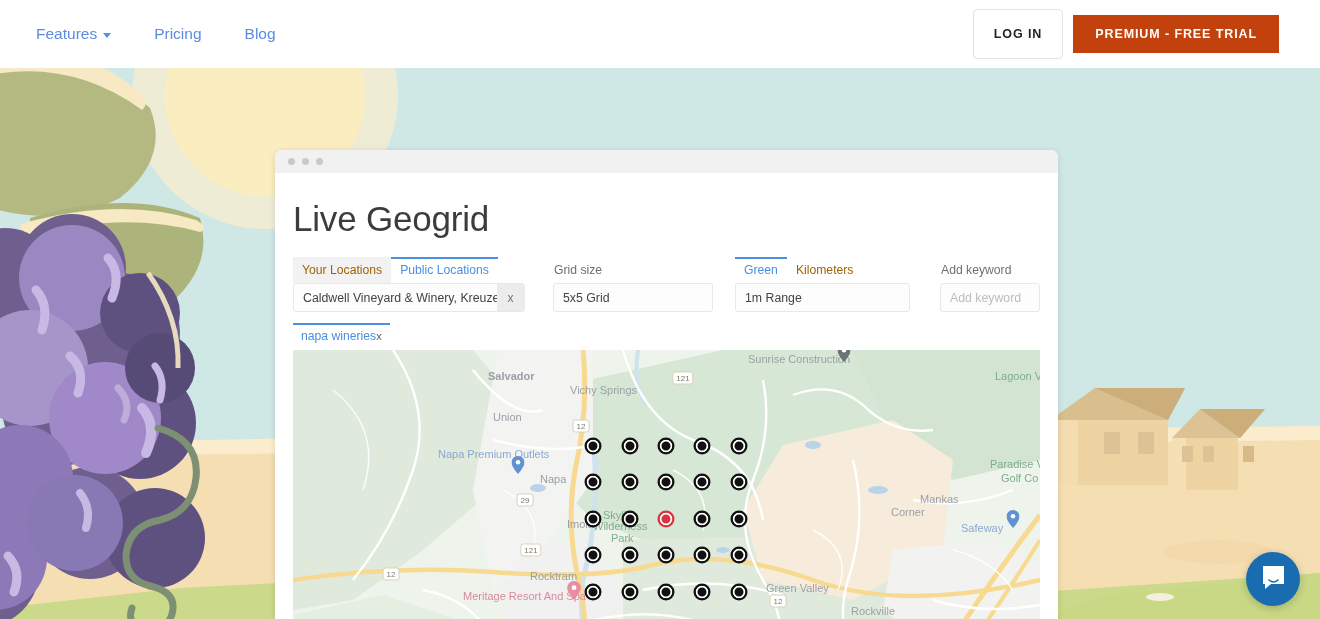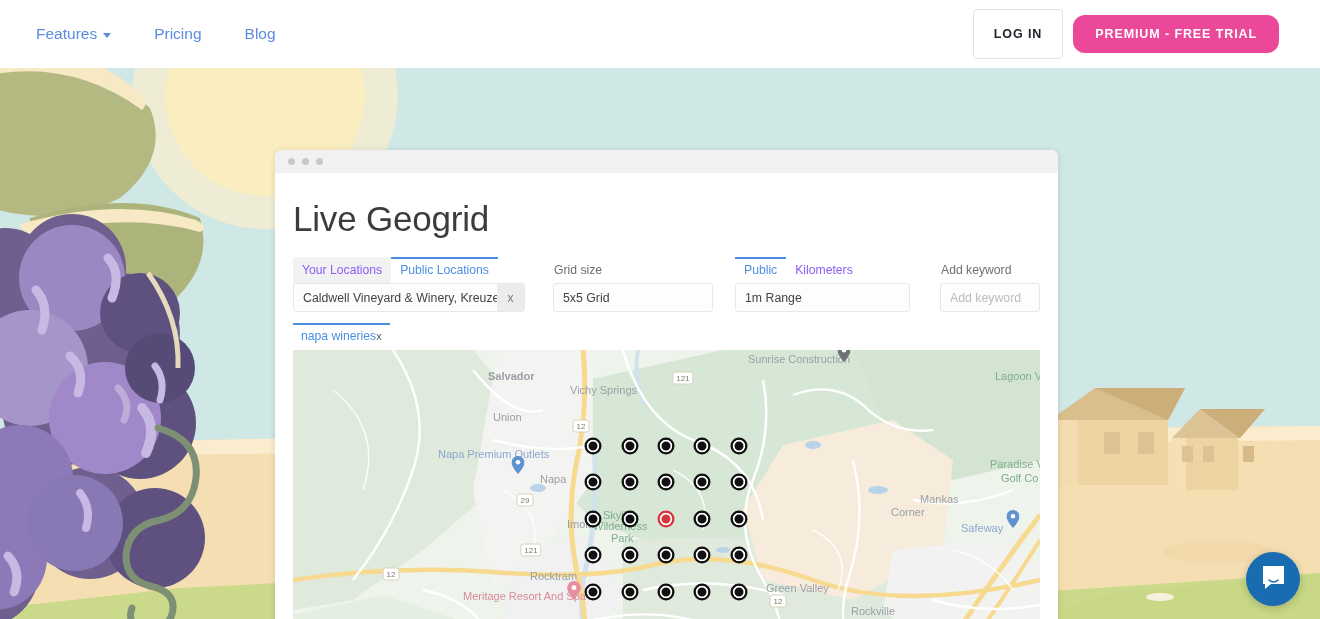--- a/index.html
+++ b/index.html
@@ -49,23 +49,23 @@
     display: flex; align-items: center; gap: 10px;
   }
   .btn-login {
     border: 1px solid #dfe3e8; background: #fff;
     color: #21252b; font-weight: bold; font-size: 12.5px;
     letter-spacing: 0.9px;
     padding: 17px 20px; border-radius: 4px;
     cursor: pointer; white-space: nowrap;
   }
   .btn-premium {
-    border: none; background: #ec4899; color: #fff;
+    border: none; background: #c2410c; color: #fff;
     font-weight: bold; font-size: 12.5px; letter-spacing: 0.9px;
-    padding: 12px 22px; border-radius: 12px;
+    padding: 12px 22px; border-radius: 0;
     cursor: pointer; white-space: nowrap;
   }
 
   
   .hero {
     position: absolute; top: 68px; left: 0;
     width: 1320px; height: 551px;
     overflow: hidden;
     background: #cfe7e5;
   }
@@ -100,21 +100,21 @@
     display: flex; align-items: flex-end;
     margin-top: 18px; gap: 0;
   }
   .ctl-loc { width: 232px; flex: 0 0 auto; }
   .ctl-grid { width: 160px; flex: 0 0 auto; margin-left: 28px; }
   .ctl-range { width: 175px; flex: 0 0 auto; margin-left: 22px; }
   .ctl-kw { width: 175px; flex: 1 1 auto; margin-left: 30px; }
 
   .tabrow { display: flex; align-items: flex-end; }
   .tab {
-    font-size: 12.2px; color: #8b5cf6;
+    font-size: 12.2px; color: #a16207;
     padding: 6px 9px 6px 9px;
     background: #f2f2f2;
     cursor: pointer; white-space: nowrap;
     border: none;
   }
   .tab.active {
     color: #4a8fe0; background: #ffffff;
     border-top: 2px solid #4a8fe0;
     padding-top: 4px;
   }
@@ -345,21 +345,21 @@
 
       <div class="ctl-grid">
         <span class="fld-label">Grid size</span>
         <div class="field">
           <span class="val">5x5 Grid</span>
         </div>
       </div>
 
       <div class="ctl-range">
         <div class="tabrow">
-          <button class="tab active">Public</button>
+          <button class="tab active">Green</button>
           <button class="tab plain">Kilometers</button>
         </div>
         <div class="field">
           <span class="val">1m Range</span>
         </div>
       </div>
 
       <div class="ctl-kw">
         <span class="fld-label">Add keyword</span>
         <div class="field">

